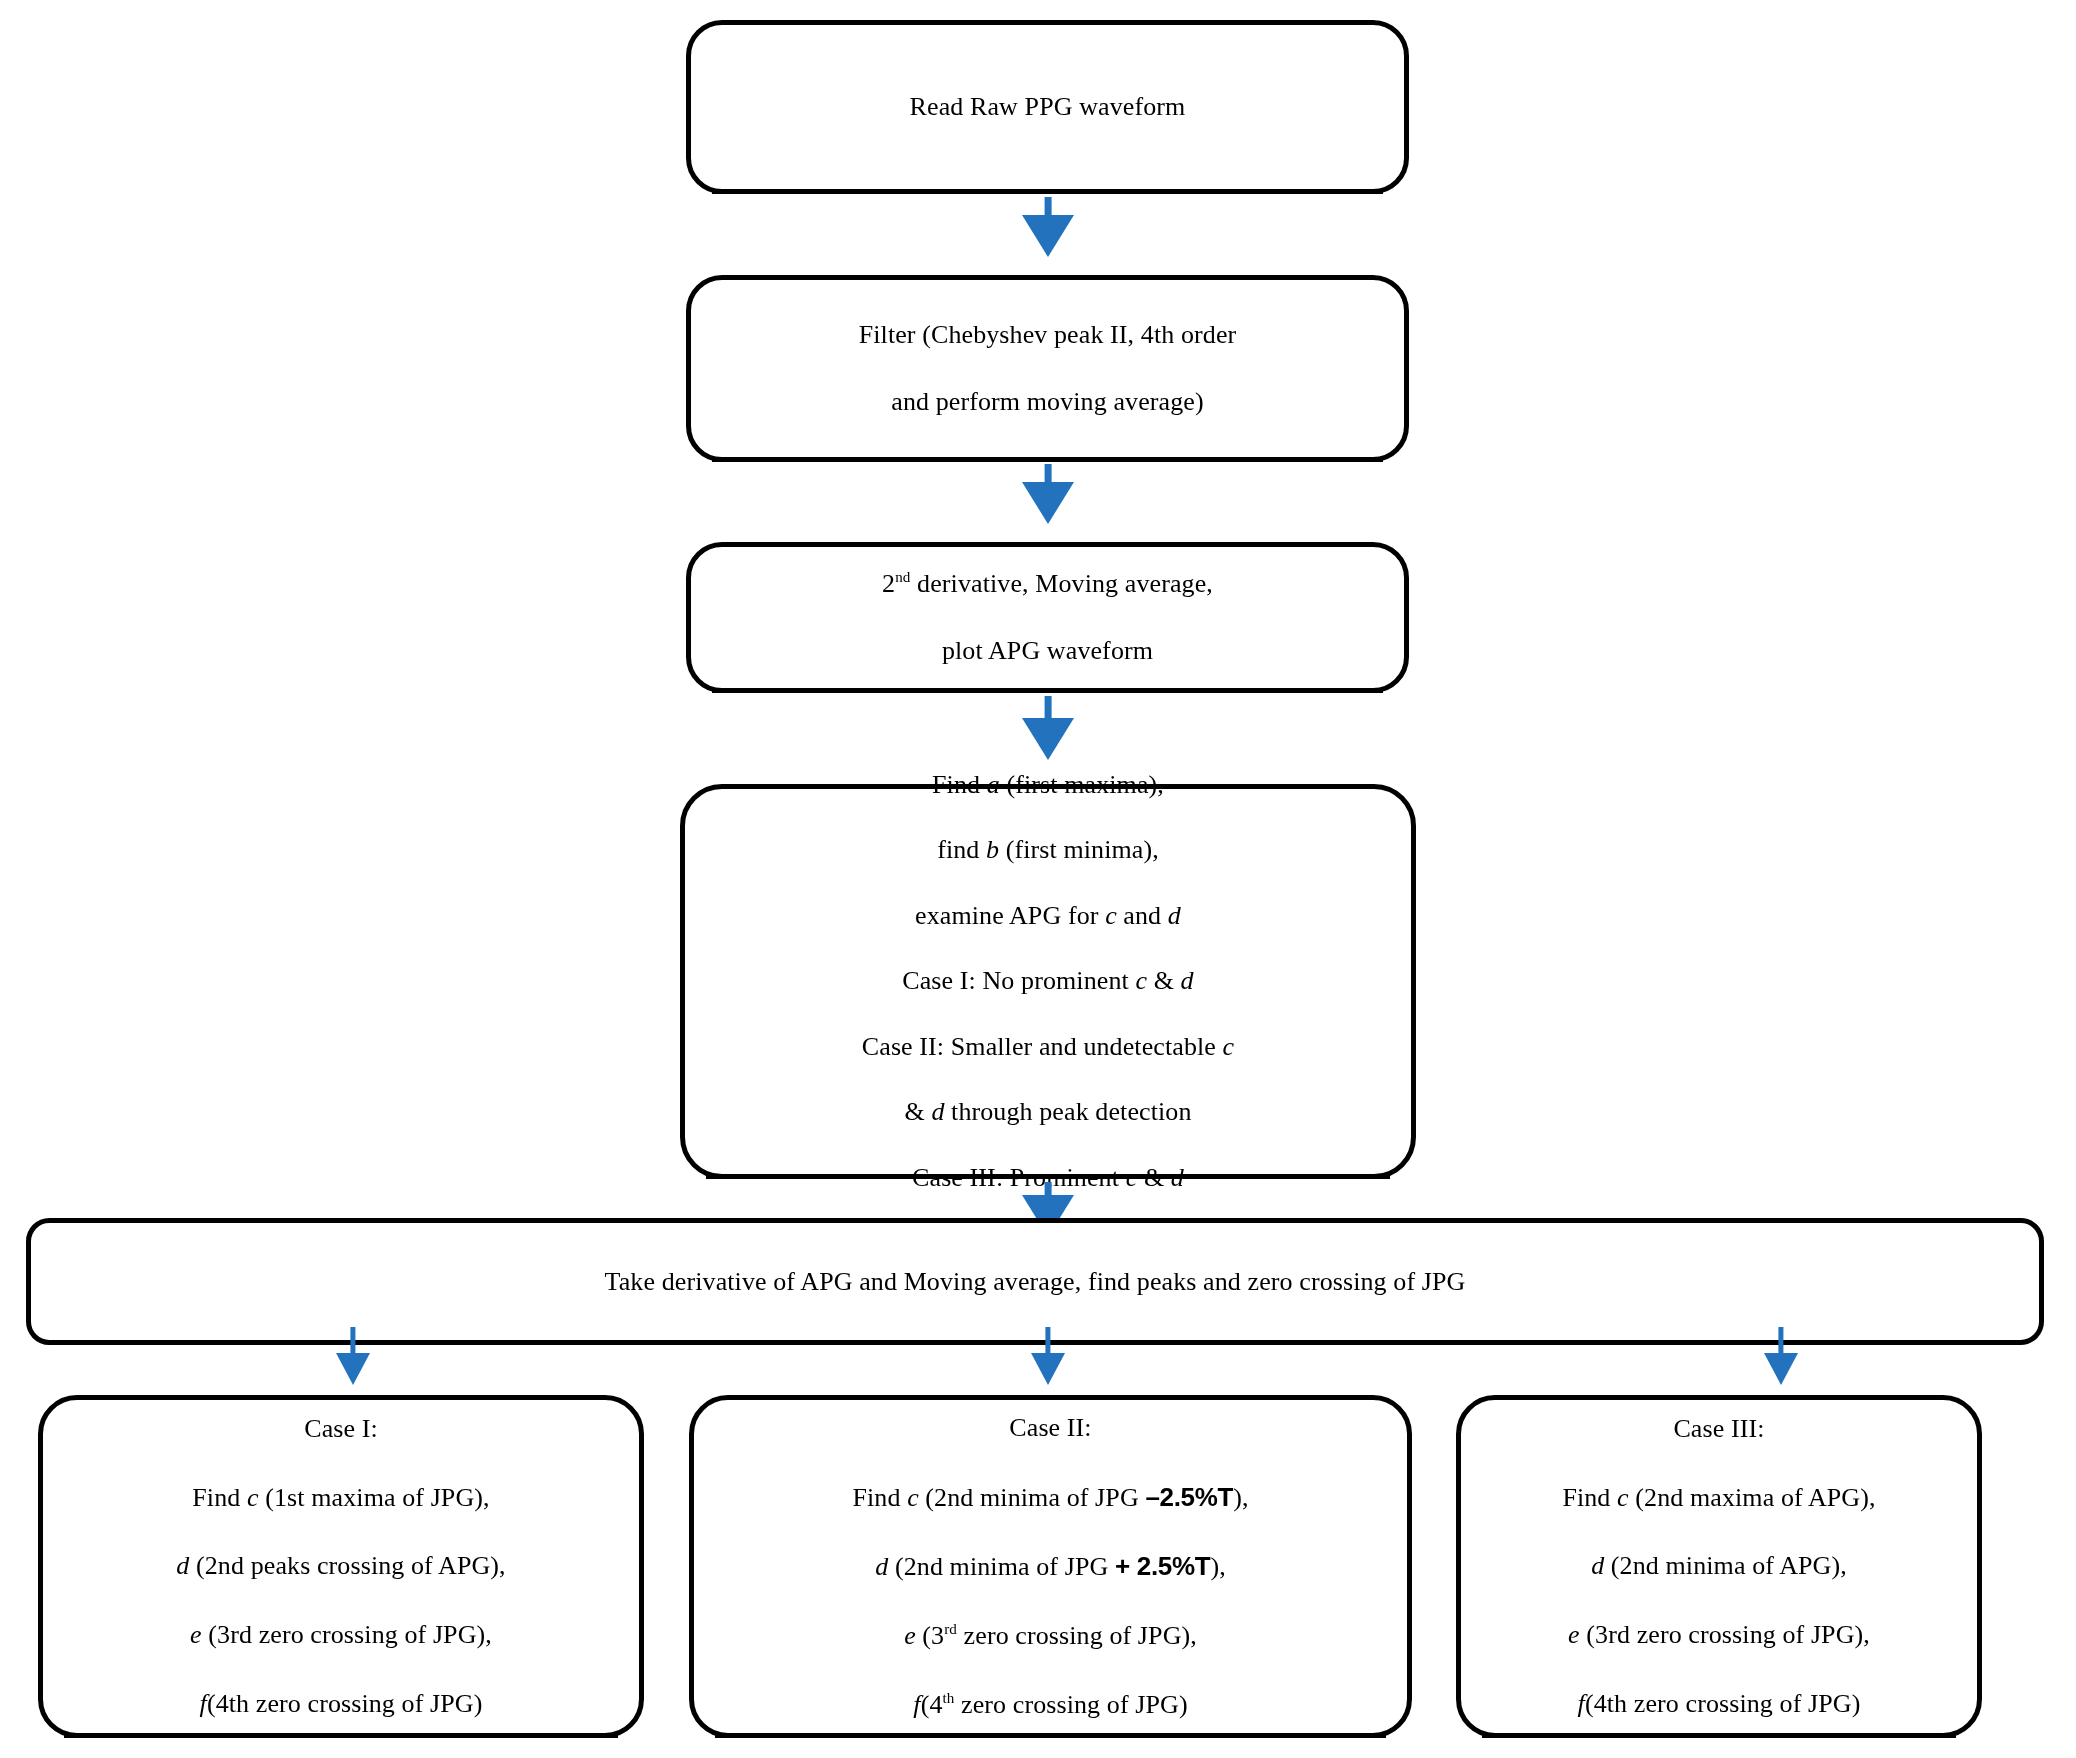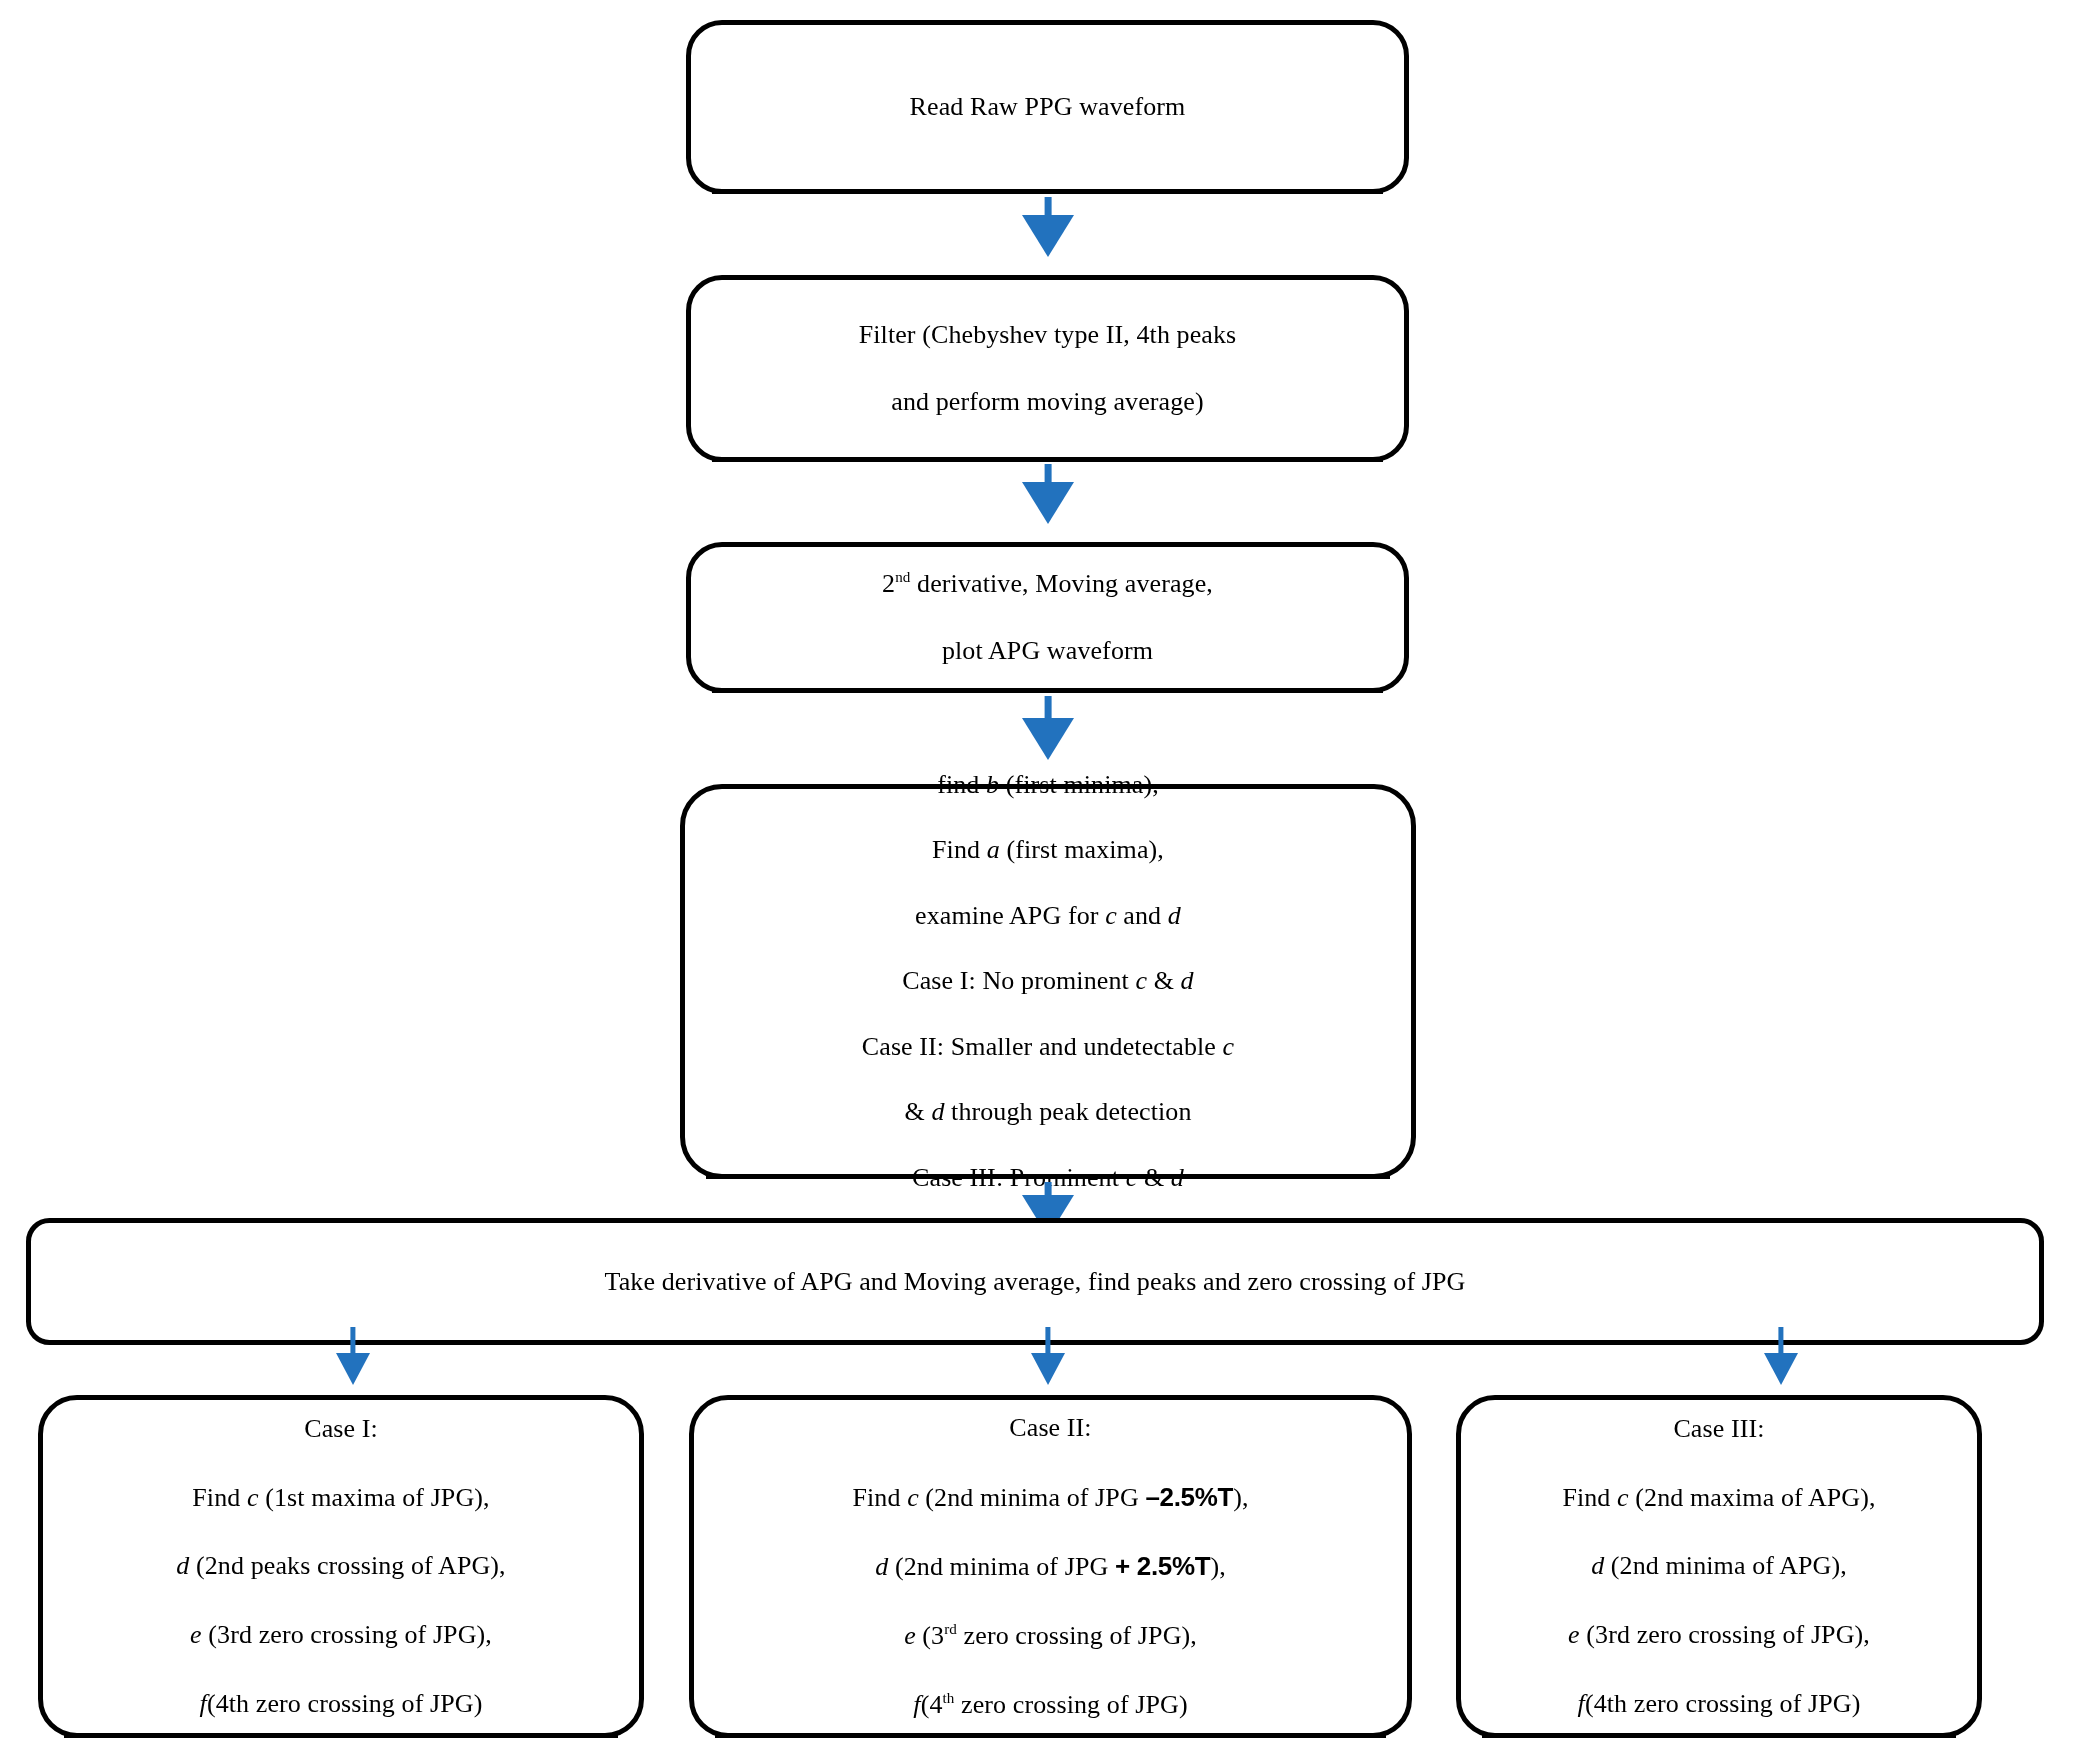--- a/index.html
+++ b/index.html
@@ -109,21 +109,21 @@
     </div>
   </div>
 
   <div class="arrow" style="left:1048px; top:197px;">
     <div class="stem" style="height:22px;"></div>
     <div class="head" style="top:18px;"></div>
   </div>
 
   <div class="node" style="left:686px; top:275px; width:723px; height:187px;">
     <div class="txt">
-      <span class="ln">Filter (Chebyshev type II, 4th peaks</span>
+      <span class="ln">Filter (Chebyshev peak II, 4th order</span>
       <span class="ln">and perform moving average)</span>
     </div>
   </div>
 
   <div class="arrow" style="left:1048px; top:464px;">
     <div class="stem" style="height:22px;"></div>
     <div class="head" style="top:18px;"></div>
   </div>
 
   <div class="node" style="left:686px; top:542px; width:723px; height:151px;">
@@ -133,22 +133,22 @@
     </div>
   </div>
 
   <div class="arrow" style="left:1048px; top:696px;">
     <div class="stem" style="height:26px;"></div>
     <div class="head" style="top:22px;"></div>
   </div>
 
   <div class="node" style="left:680px; top:784px; width:736px; height:395px; border-radius:42px;">
     <div class="txt" style="line-height:1.26;">
+      <span class="ln"><span>Find </span><span class="it">a</span><span> (first maxima),</span></span>
       <span class="ln"><span>find </span><span class="it">b</span><span> (first minima),</span></span>
-      <span class="ln"><span>Find </span><span class="it">a</span><span> (first maxima),</span></span>
       <span class="ln"><span>examine APG for </span><span class="it">c</span><span> and </span><span class="it">d</span></span>
       <span class="ln"><span>Case I: No prominent </span><span class="it">c</span><span> &amp; </span><span class="it">d</span></span>
       <span class="ln"><span>Case II: Smaller and undetectable </span><span class="it">c</span></span>
       <span class="ln"><span>&amp; </span><span class="it">d</span><span> through peak detection</span></span>
       <span class="ln"><span>Case III: Prominent </span><span class="it">c</span><span> &amp; </span><span class="it">d</span></span>
     </div>
   </div>
 
   <div class="arrow" style="left:1048px; top:1182px;">
     <div class="stem" style="height:16.6px;"></div>

